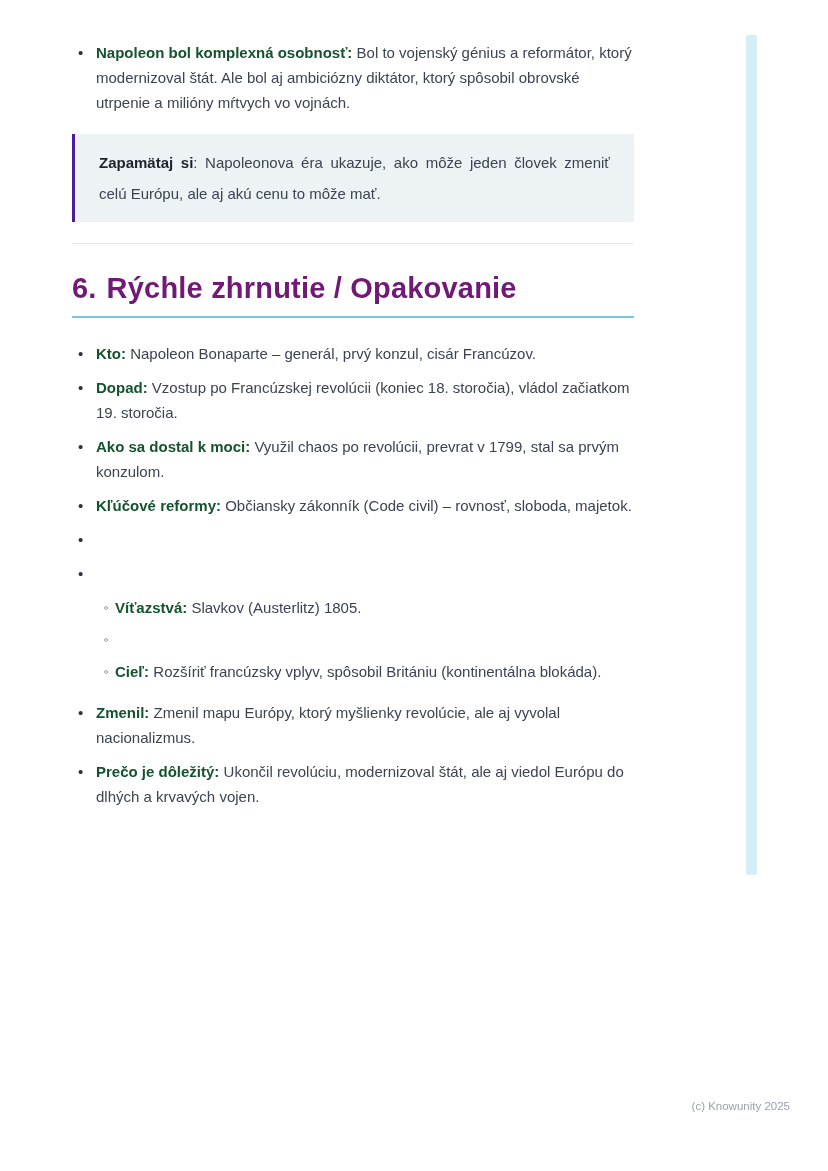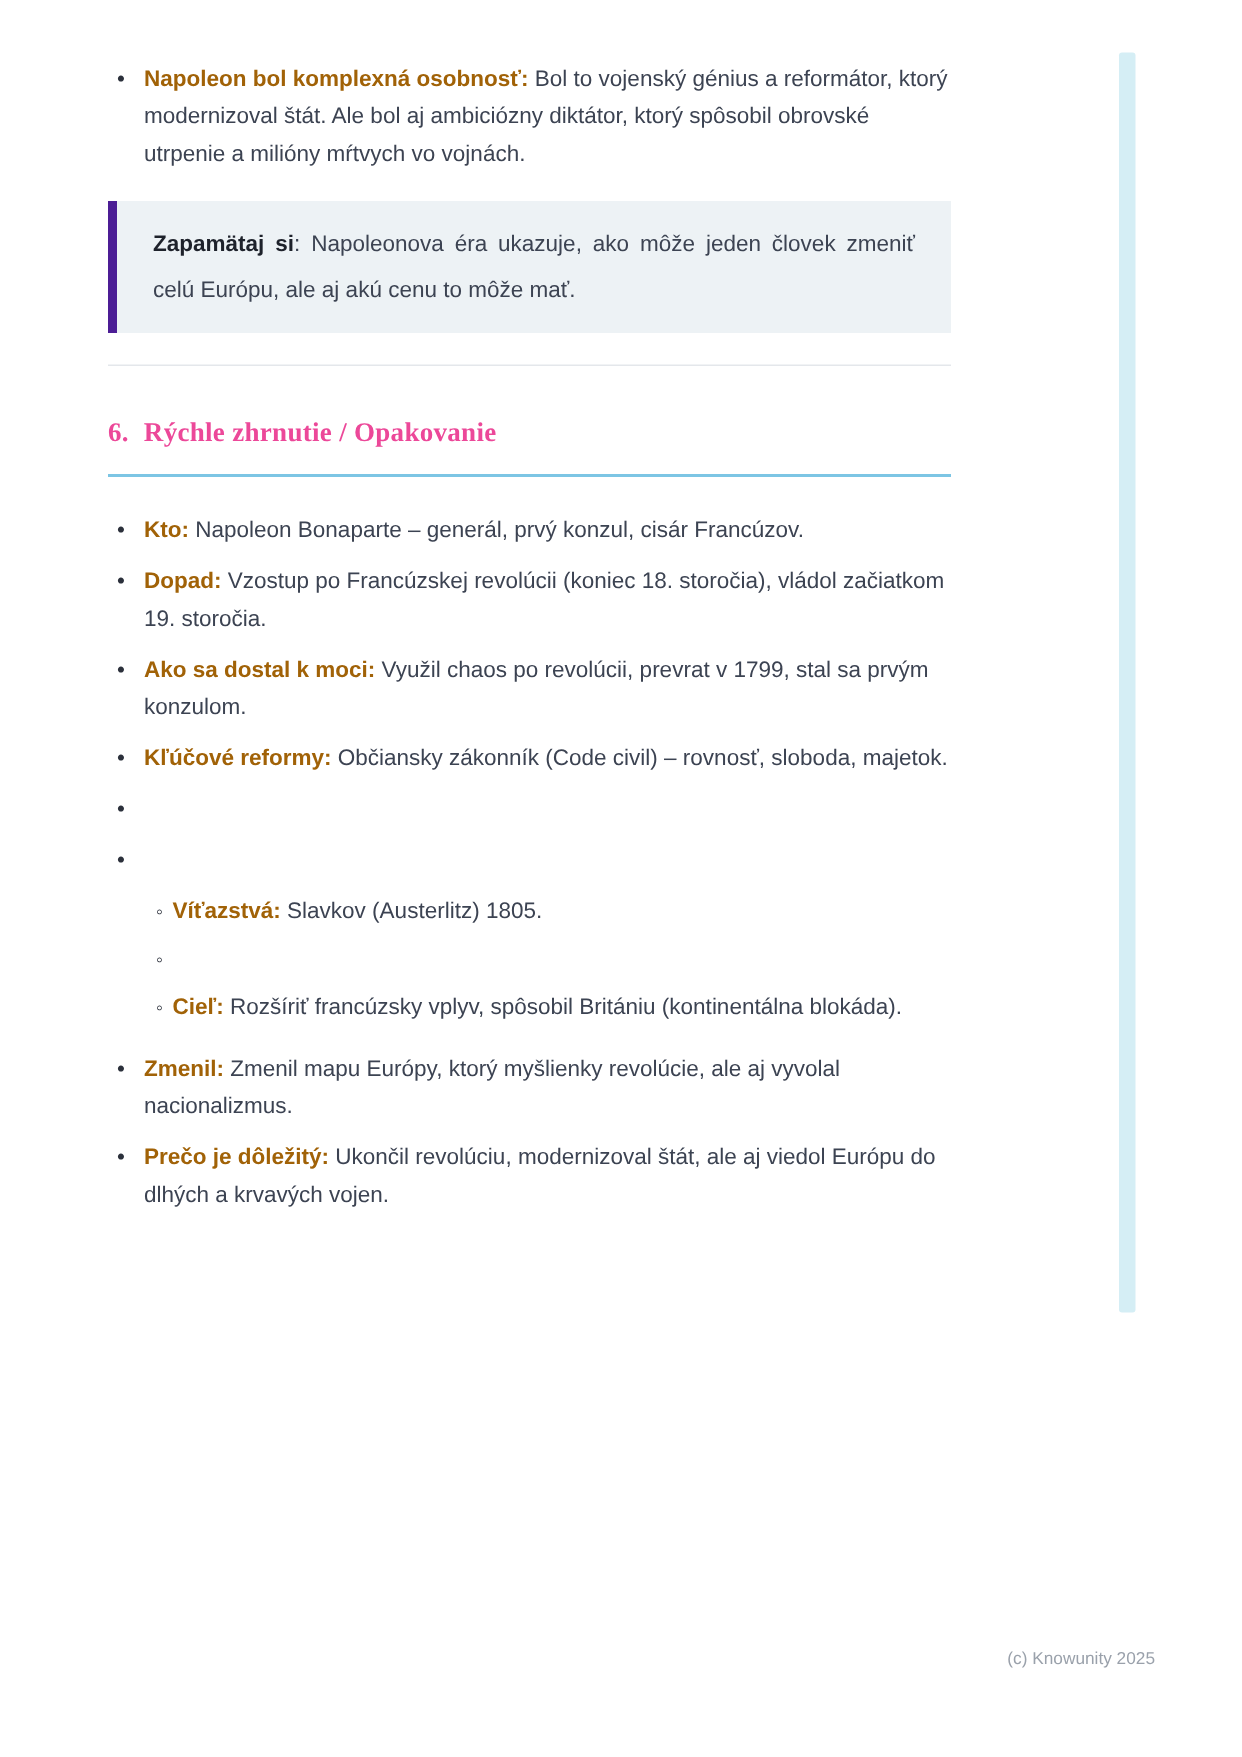--- a/index.html
+++ b/index.html
@@ -42,41 +42,41 @@
     font-size: 15px;
     line-height: 25px;
   }
   li.li .it {
     margin: 0;
     font-size: 15px;
     line-height: 25px;
     color: #3c4352;
   }
   li.li .it b {
-    color: #a16207;
+    color: #14532d;
     font-weight: 700;
   }
   li.l2 {
     margin-left: 25px;
     margin-bottom: 7px;
   }
   li.l2 .mk {
     font-size: 13px;
     padding-left: 7px;
     width: 18px;
     flex: 0 0 18px;
   }
   li.first-after-sub { margin-top: 16px; }
   li.sub-start { margin-top: 7px; }
 
   
   .callout {
     margin-top: 19px;
     background: #edf2f5;
-    border-left: 6px solid #4c1d95;
+    border-left: 3px solid #4c1d95;
     padding: 13px 24px 13px 24px;
     box-sizing: border-box;
   }
   .callout p {
     margin: 0;
     font-size: 15px;
     line-height: 31px;
     color: #3c4352;
     text-align: justify;
   }
@@ -84,26 +84,25 @@
 
   .divider {
     border: none;
     border-top: 1px solid #e4e7eb;
     margin: 21px 0 0 0;
     height: 0;
   }
 
   .section-title {
     margin: 29px 0 0 0;
-    font-size: 18px;
+    font-size: 29px;
     line-height: 30px;
     font-weight: 700;
-    color: #ec4899;
+    color: #701a75;
     letter-spacing: 0.2px;
-    font-family: Liberation Serif, serif;
   }
   .section-title .num { margin-right: 10px; }
   .heading-underline {
     margin-top: 13px;
     height: 2px;
     background: #7cc5e4;
     width: 100%;
   }
   .summary-wrap { margin-top: 23px; }
 
@@ -111,21 +110,21 @@
     position: absolute;
     left: 746px;
     top: 35px;
     width: 11px;
     height: 840px;
     background: #d5eef5;
     border-radius: 2px;
   }
   .footer {
     position: absolute;
-    right: 58px;
+    right: 38px;
     top: 1100px;
     font-size: 11.5px;
     color: #9aa1ab;
   }
 </style>
 </head>
 <body>
 
 <div class="page">
   <div class="content">

